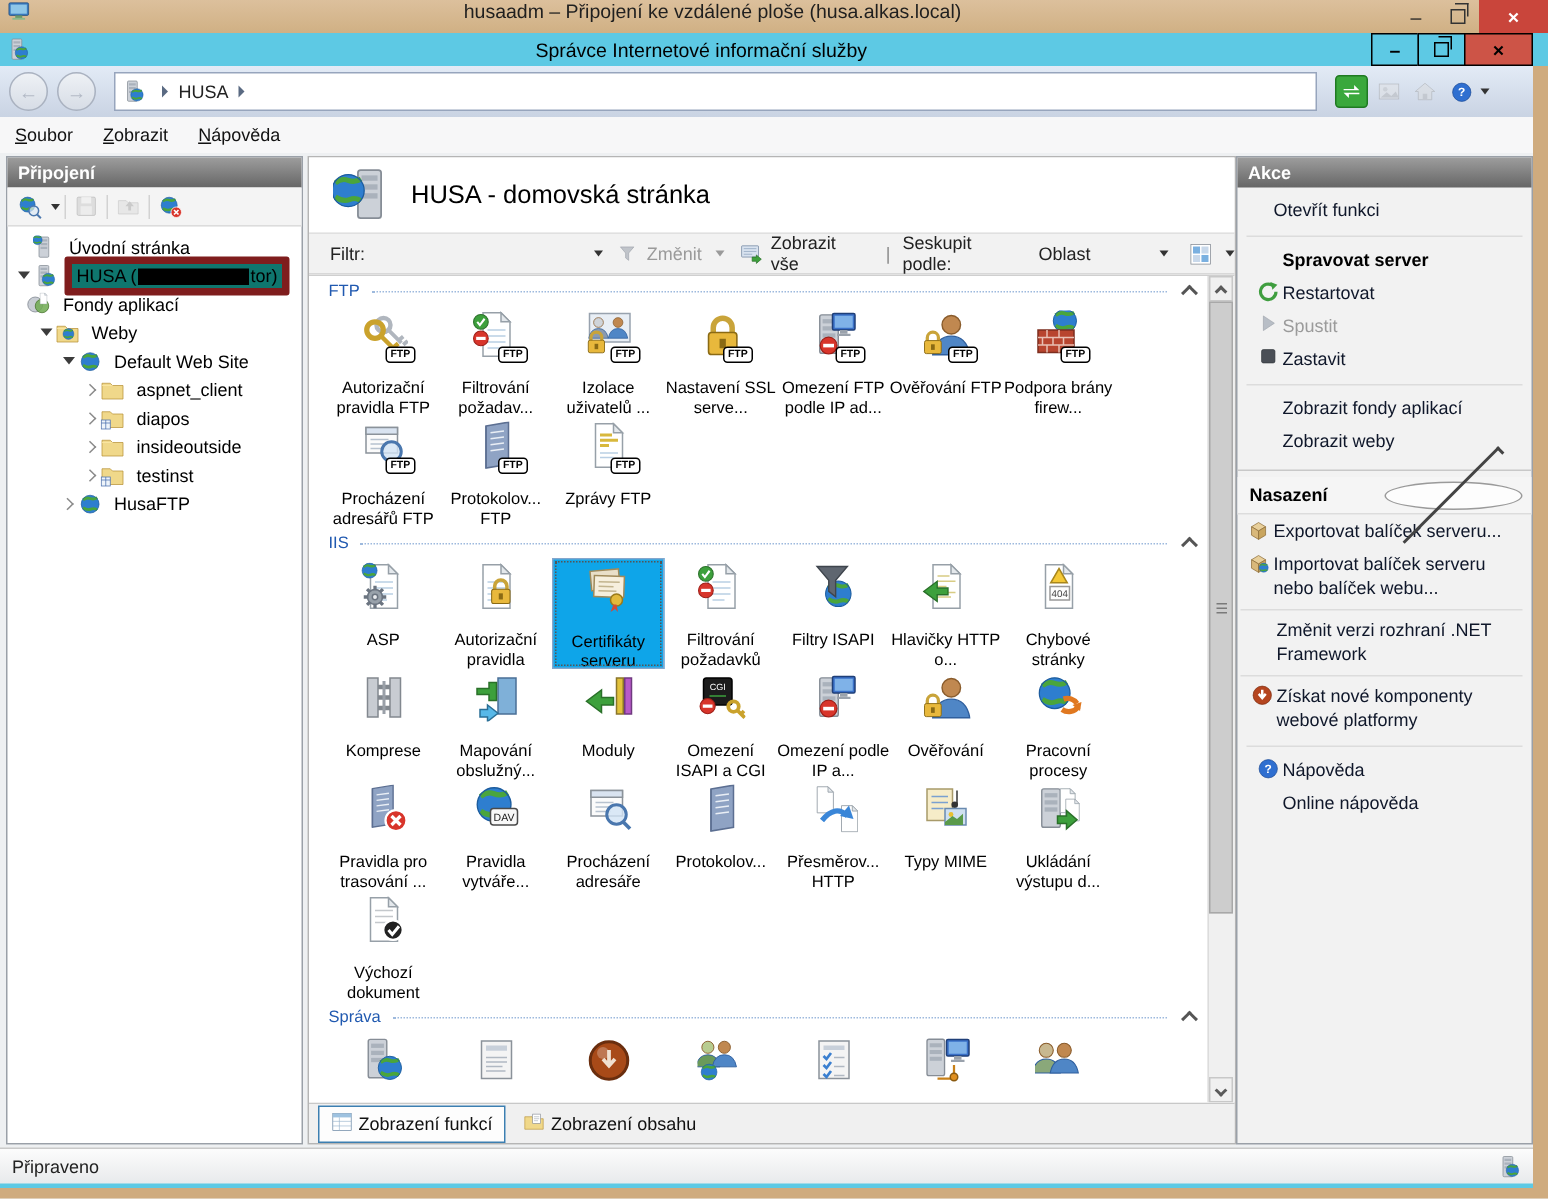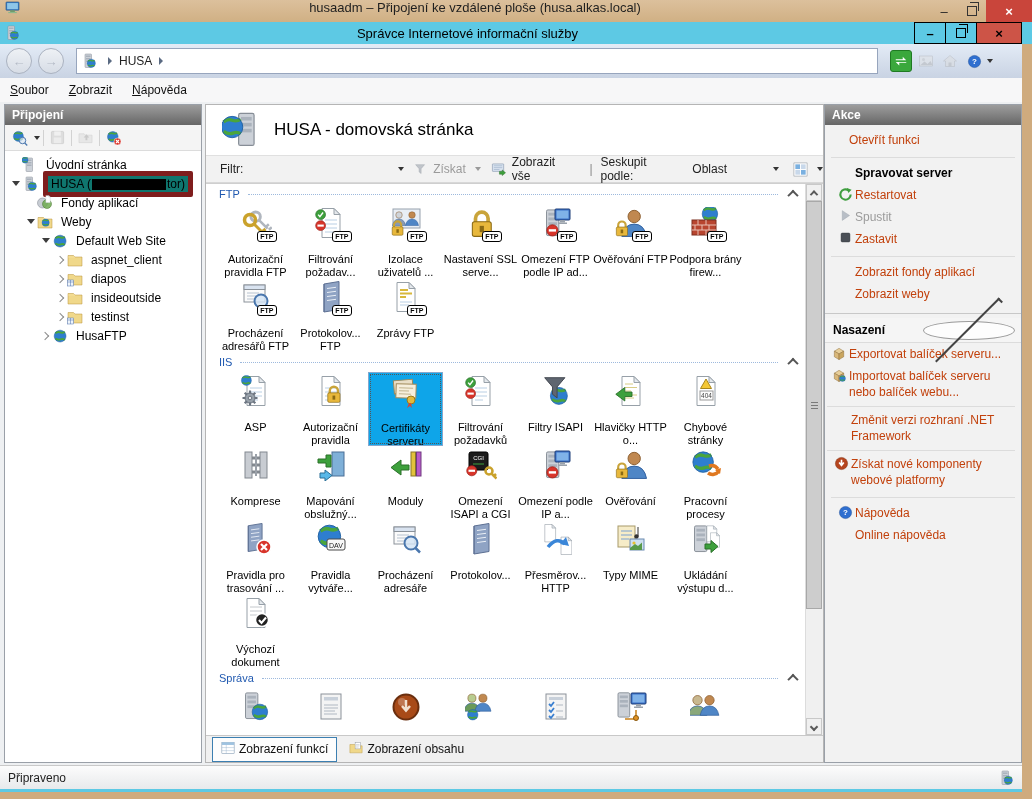--- a/index.html
+++ b/index.html
@@ -123,21 +123,21 @@
   .agroup.boxed{border-top:1px solid #c8c8c8;border-bottom:0;margin:4px 0 0 0;}
   .ahdr{display:flex;align-items:center;height:24px;padding:0 6px 0 8px;font-weight:bold;color:#000;
         border-bottom:1px solid #dcdcdc;background:#f5f5f5;}
   .ahdr span{flex:1;}
   .collapse-circ{width:17px;height:17px;border-radius:50%;border:1px solid #9a9a9a;background:#fdfdfd;
                  display:flex;align-items:center;justify-content:center;}
   .collapse-circ .chev{width:4px;height:4px;border-color:#444;}
   .arow{display:flex;align-items:flex-start;padding:3px 4px 3px 4px;line-height:16px;}
   .arow .aicon{width:20px;flex:none;display:flex;justify-content:center;margin-top:0px;}
   .arow .albl{flex:1;}
-  .alink .albl{color:#c2410c;}
+  .alink .albl{color:#0f172a;}
   .ahead2 .albl{color:#000;font-weight:bold;}
   .adis .albl{color:#9b9b9b;}
   .arow.septop{border-top:1px solid #dcdcdc;margin:3px 6px 0 2px;padding-top:5px;}
   
   .statusbar{position:absolute;left:0;top:721px;width:1022px;height:24px;
              background:linear-gradient(#fcfcfc,#e7e9eb);border-top:1px solid #c9c9c9;
              display:flex;align-items:center;font-size:12px;color:#222;}
   .statusbar .stext{margin-left:8px;flex:1;}
   .statusbar .ticon{margin-right:8px;display:flex;}
 </style>
@@ -327,21 +327,21 @@
                   </g>
                   <g transform="translate(10,10) scale(.66)">
                     <circle cx="16" cy="16" r="12.5" fill="#2e7ecf"></circle>
                     <path d="M6 10q5-4 10-2t10-1M6 21q6 4 11 2t9 1" stroke="#4aa53c" stroke-width="4" fill="none"></path>
                     <circle cx="16" cy="16" r="12.5" fill="none" stroke="#1c5c9e"></circle>
                   </g>
                 </svg>
               </span>
               <span class="tlabel tsel"><span>HUSA (</span><span class="redact"></span><span>tor)</span></span>
             </div>
-            <div class="trow" style="padding-left: 19px;">
+            <div class="trow" style="">
               <span class="expander "></span>
               <span class="ticon16">
                 <svg viewBox="0 0 32 32" width="16" height="16">
                   <circle cx="11" cy="16" r="10" fill="#c8cdd4" stroke="#7c838c"></circle>
                   <circle cx="20" cy="18" r="9" fill="rgba(110,170,80,.85)" stroke="#44702a"></circle>
                   <g transform="translate(14,0) scale(.5)">
                     <path d="M7 1.5h12l6 6v23H7z" fill="#fff" stroke="#97a0a8"></path>
                     <path d="M19 1.5l6 6h-6z" fill="#e4e8ec" stroke="#97a0a8"></path>
                   </g>
                 </svg>
@@ -455,21 +455,21 @@
         </div>
         <div class="fbar">
           <span class="fitem">Filtr:</span>
           <span class="gap"></span>
           <span class="caret"></span>
           <span class="fitem" style="margin-left:10px;" id="funnelIcon">
               <svg viewBox="0 0 32 32" width="13" height="13">
                 <path d="M4 4h22l-8.5 10v12l-5-4v-8z" fill="#c0c4ca" stroke="#9aa0a8"></path>
               </svg>
             </span>
-          <span class="fitem dim">Získat</span>
+          <span class="fitem dim">Změnit</span>
           <span class="caret" style="border-top-color:#9a9a9a;"></span>
           <span class="fitem" style="margin-left:10px;" id="showAllIcon">
               <svg viewBox="0 0 32 32" width="15" height="15">
                 <rect x="3" y="4" width="24" height="16" rx="1" fill="#d9e3f0" stroke="#6a7f9a"></rect>
                 <path d="M6 8h18M6 12h18M6 16h12" stroke="#8aa0ba"></path>
                 <path d="M18 20h6v-3l7 6-7 6v-3h-6z" fill="#3da03c" stroke="#2a7029"></path>
               </svg>
             </span>
           <span class="fitem">Zobrazit vše</span>
           <span class="vsep">|</span>

